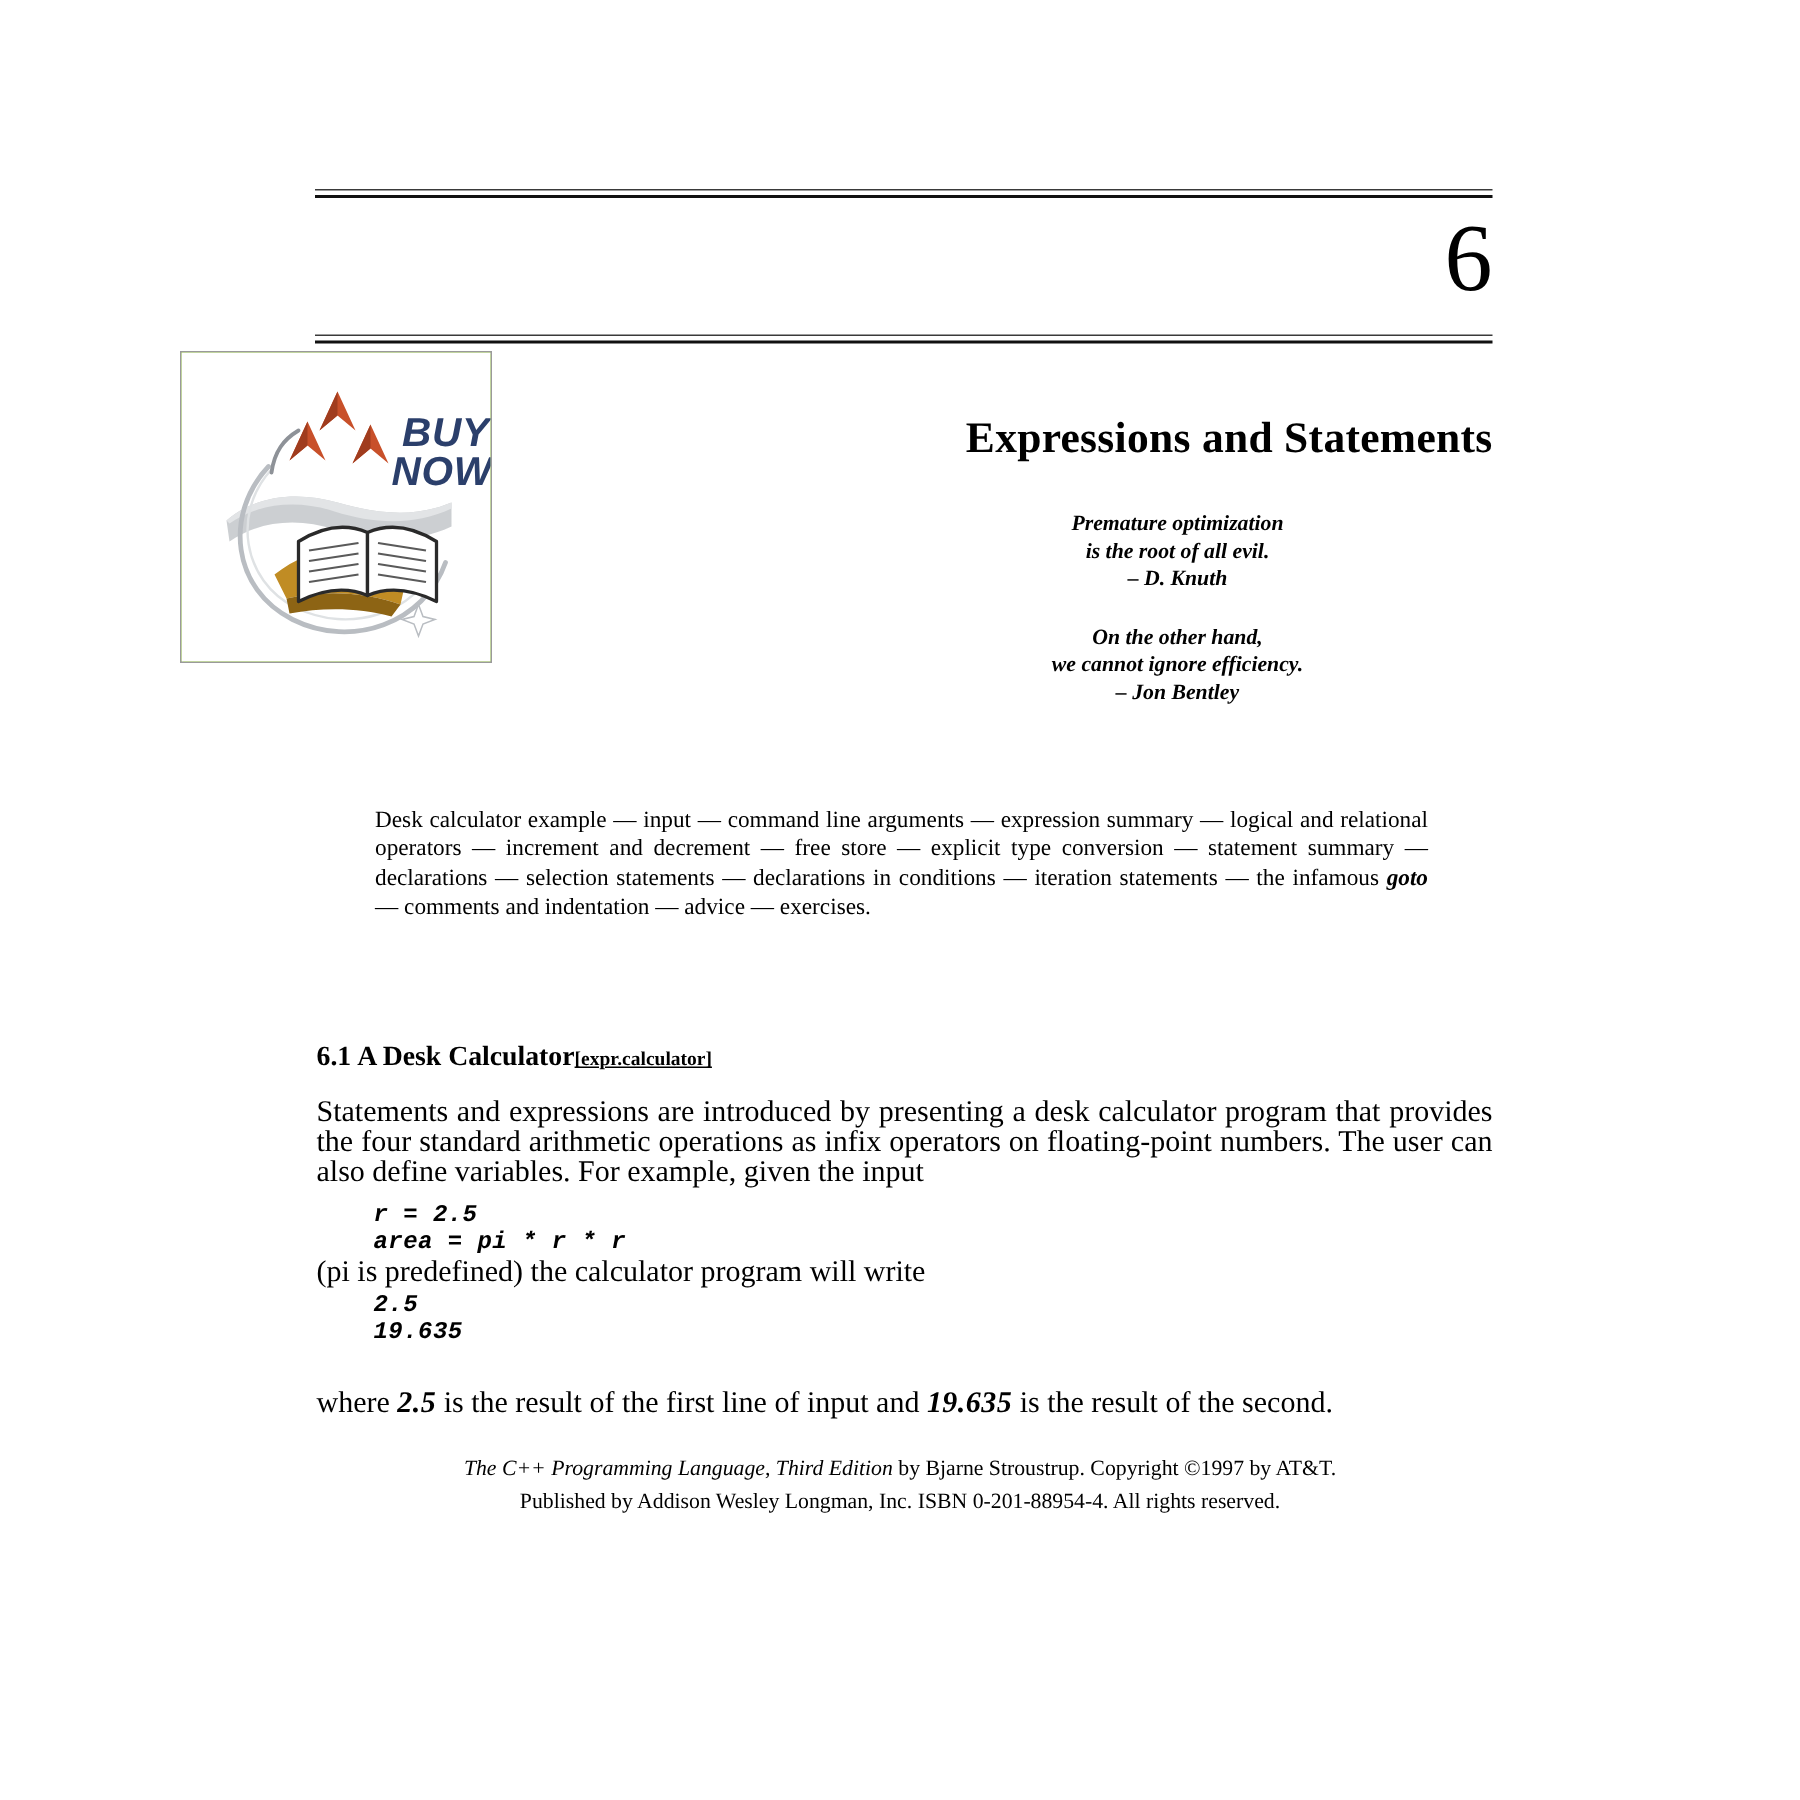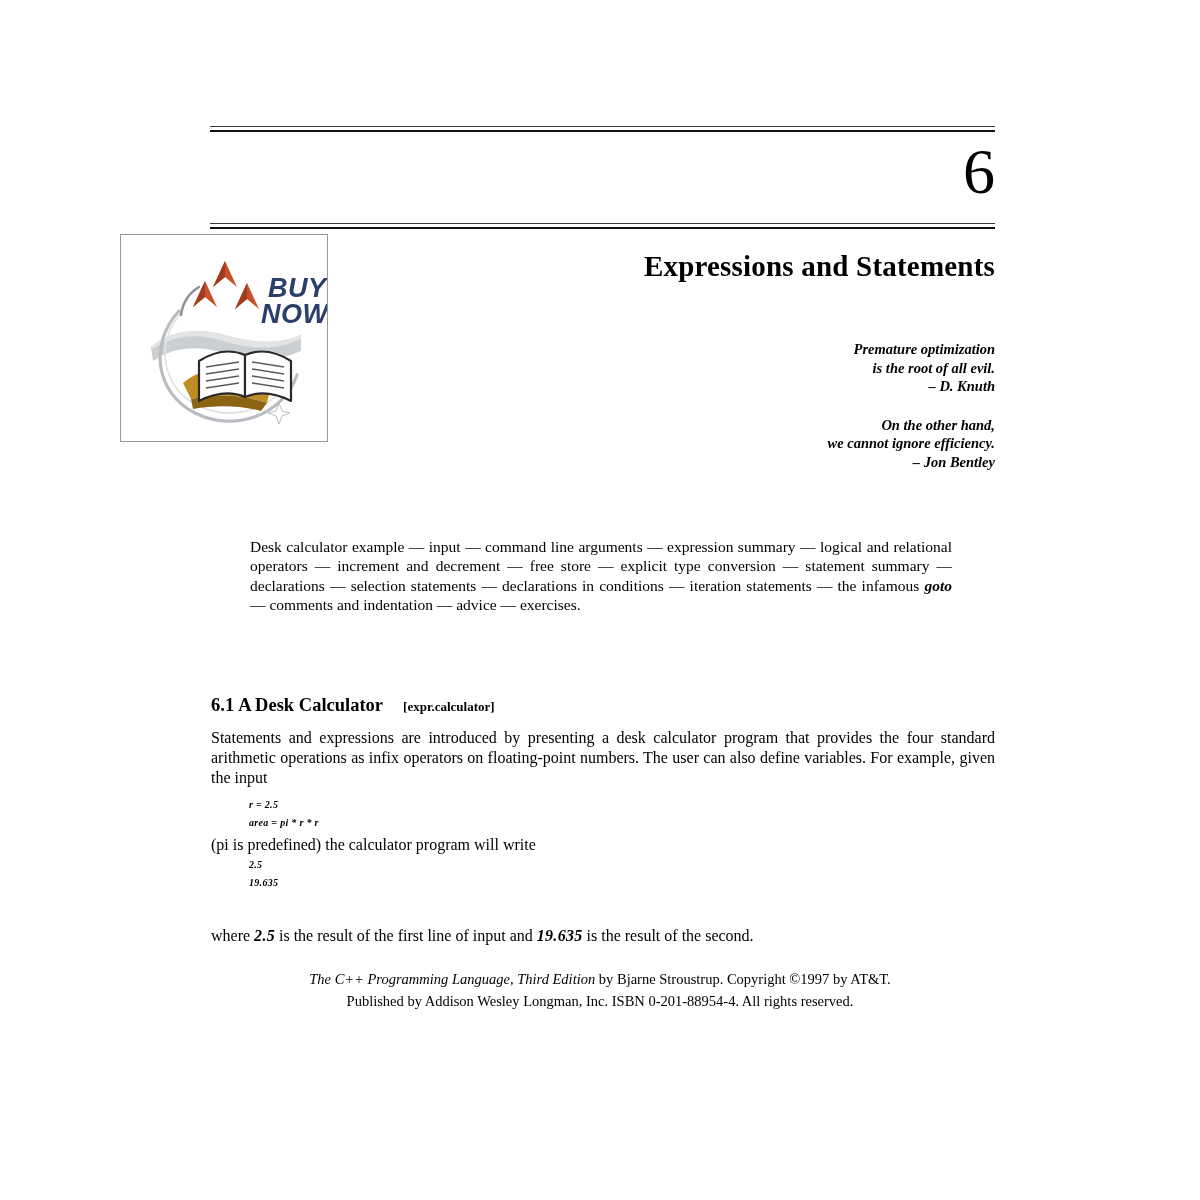--- a/index.html
+++ b/index.html
@@ -49,21 +49,21 @@
     line-height: 72px;
     font-weight: 400;
     letter-spacing: 0;
     color: #000;
   }
 
   
   .chapter-title {
     position: absolute;
     right: 205px;
-    top: 230px;
+    top: 256px;
     font-family: "Liberation Serif", "DejaVu Serif", serif;
     font-size: 29px;
     line-height: 34px;
     font-weight: 700;
     letter-spacing: 0.2px;
     text-align: left;
     white-space: nowrap;
   }
 
   
@@ -79,21 +79,21 @@
     box-sizing: border-box;
   }
   .figure-frame svg { display: block; }
 
   
   .epigraphs {
     position: absolute;
     right: 205px;
     top: 340px;
     width: 420px;
-    text-align: right;
+    text-align: center;
     font-style: italic;
     font-weight: 700;
     font-size: 14.5px;
     line-height: 18.5px;
     font-family: "Liberation Serif", "DejaVu Serif", serif;
   }
   .epigraph + .epigraph { margin-top: 20px; }
   .epigraph .attrib { display: block; }
 
   
@@ -122,45 +122,46 @@
     top: 678px;
     font-size: 18.5px;
     font-weight: 700;
     line-height: 24px;
     white-space: nowrap;
   }
   .section-heading .num { margin-right: 4px; }
   .section-heading .tag {
     font-size: 13px;
     font-weight: 700;
-    margin-left: 20px;
+    margin-left: 0;
+    text-decoration: underline;
   }
 
   .body-block {
     position: absolute;
     left: 211px;
     width: 784px;
-    font-size: 16px;
+    font-size: 20px;
     line-height: 19.8px;
   }
   .para-justified {
     text-align: justify;
     text-justify: inter-word;
   }
   .p1 { top: 712px; }
   .p2 { top: 819px; }
   .p3 { top: 886px; margin-top: 40px; }
 
   .code-block {
     position: absolute;
     left: 249px;
-    font-family: Liberation Serif, serif;
-    font-style: italic;
-    font-weight: 700;
-    font-size: 10px;
+    font-family: Liberation Mono, monospace;
+    font-style: italic;
+    font-weight: 700;
+    font-size: 16px;
     line-height: 17.5px;
     letter-spacing: 0.3px;
     white-space: pre;
   }
   .code-input  { top: 786px; }
   .code-output { top: 846px; }
 
   .mono-inline {
     font-family: "Liberation Serif", "DejaVu Serif", serif;
     font-style: italic;

